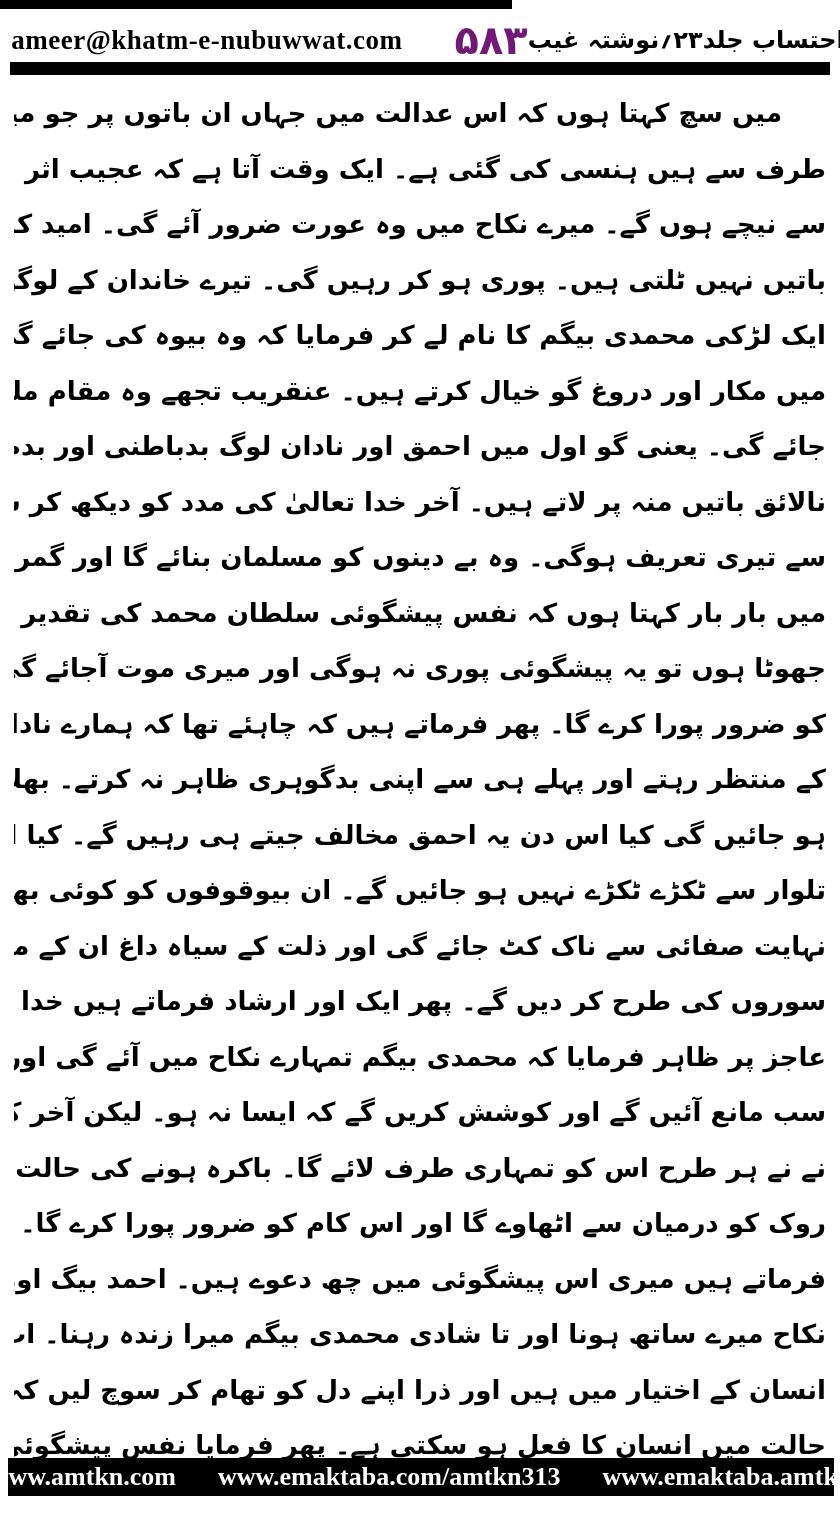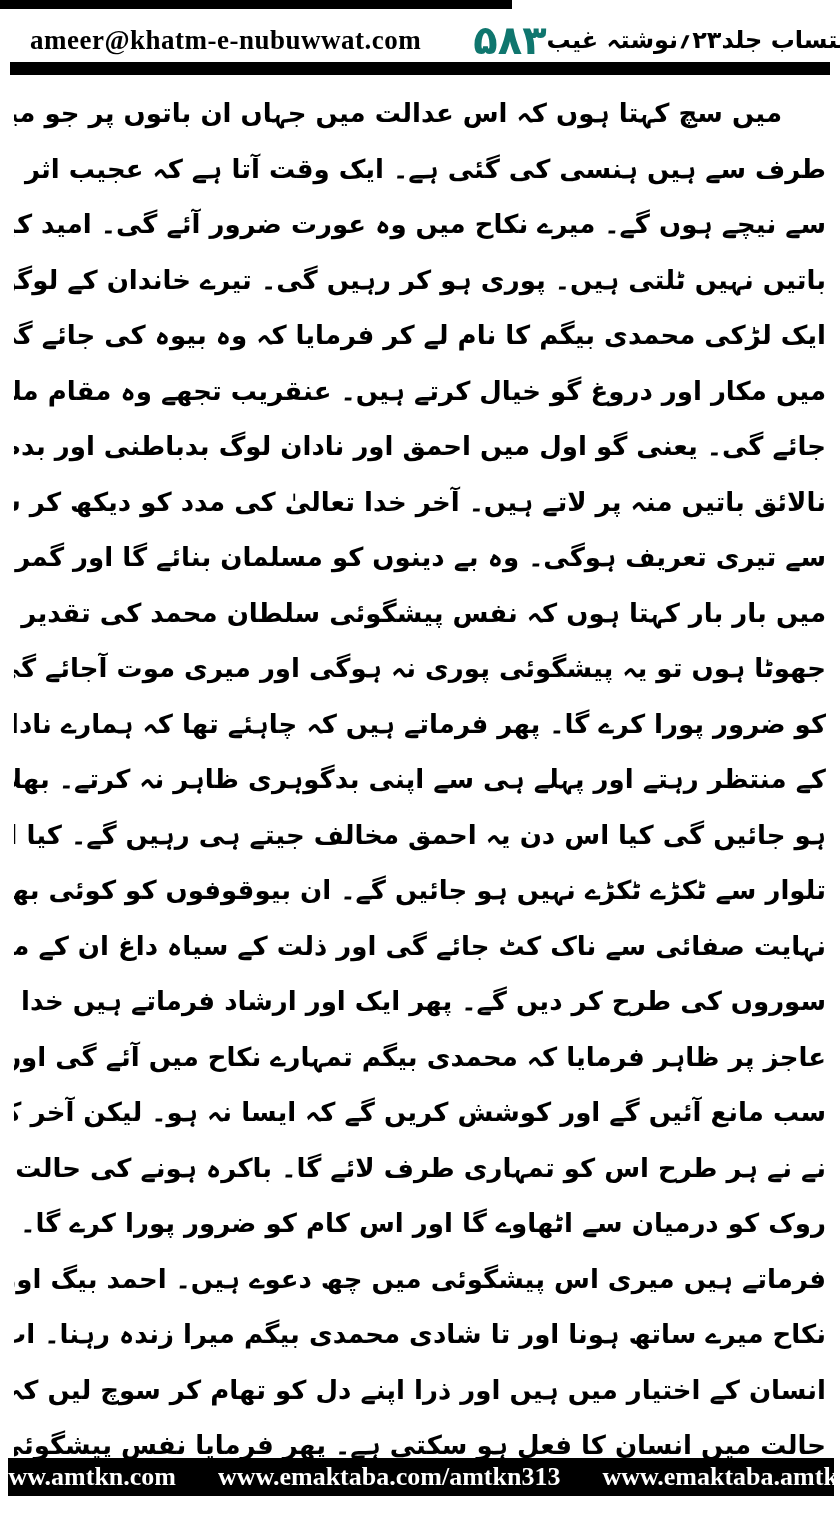--- a/index.html
+++ b/index.html
@@ -14,32 +14,32 @@
   
   .top-bar {
     position: absolute; top: 0; left: 0;
     width: 512px; height: 9px; background: #000;
   }
 
   
   .header {
     position: absolute; top: 14px; left: 0; right: 0;
     height: 52px;
-    display: flex; align-items: center; justify-content: space-between;
+    display: flex; align-items: center; justify-content: center;
     padding: 0 14px 0 30px; box-sizing: border-box;
   }
   .header-left { display: flex; align-items: center; gap: 52px; }
   .header-email {
     font-family: "Liberation Serif", serif;
     font-weight: bold; font-size: 27px; letter-spacing: 0.5px;
     color: #000; white-space: nowrap;
   }
   .header-pagenum {
     font-family: "DejaVu Sans", sans-serif;
-    font-weight: bold; font-size: 40px; color: #0f766e;
+    font-weight: bold; font-size: 40px; color: #701a75;
     direction: rtl; line-height: 1;
   }
   .header-title {
     font-family: "DejaVu Sans", sans-serif;
     font-weight: bold; font-size: 24px; color: #000;
     direction: rtl; white-space: nowrap;
   }
 
   .header-rule {
     position: absolute; top: 62px; left: 10px; right: 10px;

